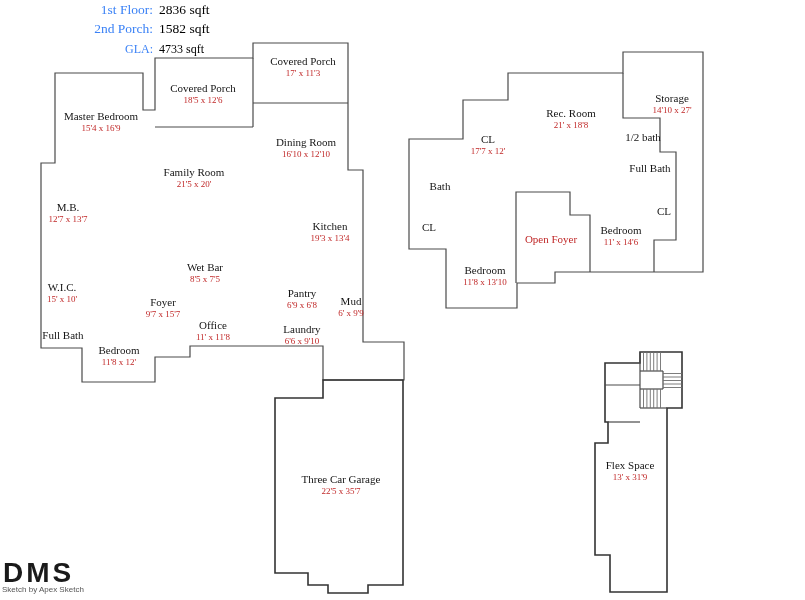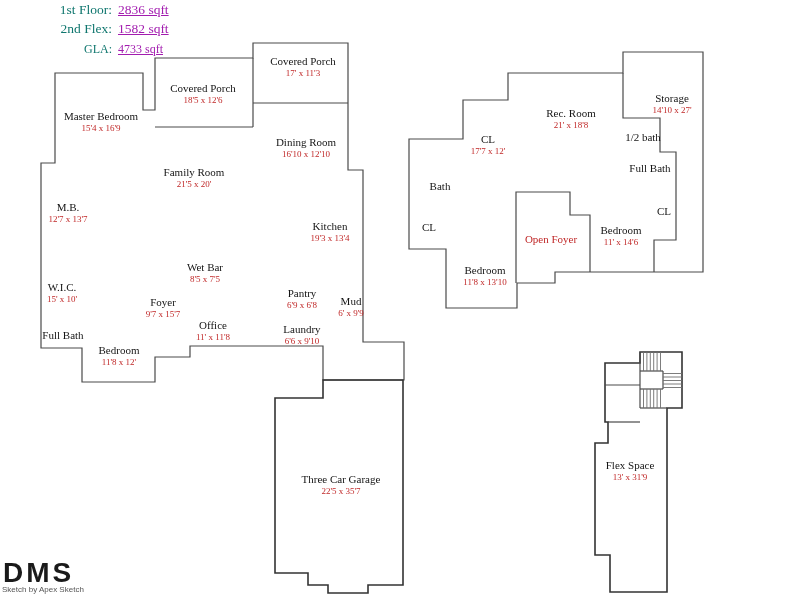--- a/index.html
+++ b/index.html
@@ -8,22 +8,22 @@
   #plan-svg{position:absolute;left:0;top:0;width:805px;height:600px;}
   .wall{fill:none;stroke:#4a4a4a;stroke-width:1.2;stroke-linejoin:miter;}
   .wall.thick{stroke:#333;stroke-width:1.6;}
   .hatch{stroke:#6e6e6e;stroke-width:0.9;}
   text{font-family:"Liberation Serif","DejaVu Serif",serif;}
   .room-name{font-size:11px;fill:#151515;text-anchor:middle;dominant-baseline:middle;}
   .room-dims{font-size:9px;fill:#c02828;text-anchor:middle;dominant-baseline:middle;}
   .room-name.red{fill:#c02828;}
   .summary{position:absolute;left:0;top:433;width:230px;}
   .sum-row{line-height:19px;font-size:13.5px;white-space:nowrap;}
-  .sum-label{display:inline-block;width:112px;text-align:right;color:#0f766e;}
-  .sum-value{color:#a21caf;margin-left:6px;text-decoration:underline;}
+  .sum-label{display:inline-block;width:112px;text-align:right;color:#3b82f6;padding-left:41px;}
+  .sum-value{color:#000000;margin-left:6px;}
   .sum-row.gla{font-size:12px;line-height:22px;}
   .logo{position:absolute;left:3px;top:557px;font-family:"Liberation Sans","DejaVu Sans",sans-serif;
         font-weight:700;font-size:28px;letter-spacing:3px;color:#1a1a1a;}
   .credit{position:absolute;left:2px;top:585px;font-size:8px;color:#555;
           font-family:"Liberation Sans","DejaVu Sans",sans-serif;}
 </style>
 </head>
 <body>
 
 <div class="page">
@@ -123,21 +123,21 @@
         <text x="630" y="466" class="room-name">Flex Space</text>
         <text x="630" y="477.5" class="room-dims">13' x 31'9</text>
       </g>
     </svg>
 
   <div class="summary">
     <div class="sum-row">
       <span class="sum-label">1st Floor:</span><span class="sum-value">2836 sqft</span>
     </div>
     <div class="sum-row">
-      <span class="sum-label">2nd Flex:</span><span class="sum-value">1582 sqft</span>
+      <span class="sum-label">2nd Porch:</span><span class="sum-value">1582 sqft</span>
     </div>
     <div class="sum-row gla">
       <span class="sum-label">GLA:</span><span class="sum-value">4733 sqft</span>
     </div>
   </div>
 
   <div class="logo">DMS</div>
   <div class="credit">Sketch by Apex Sketch</div>
 
 </div>

